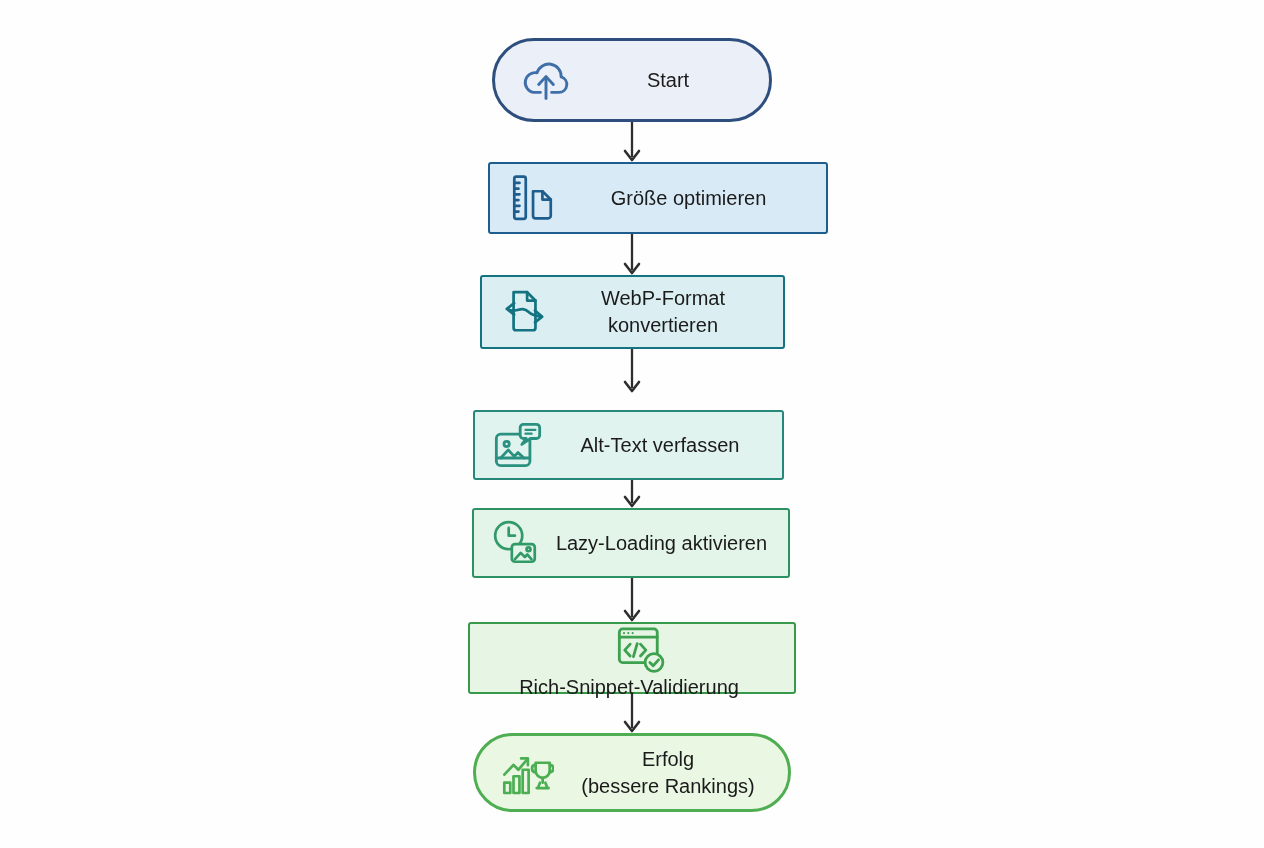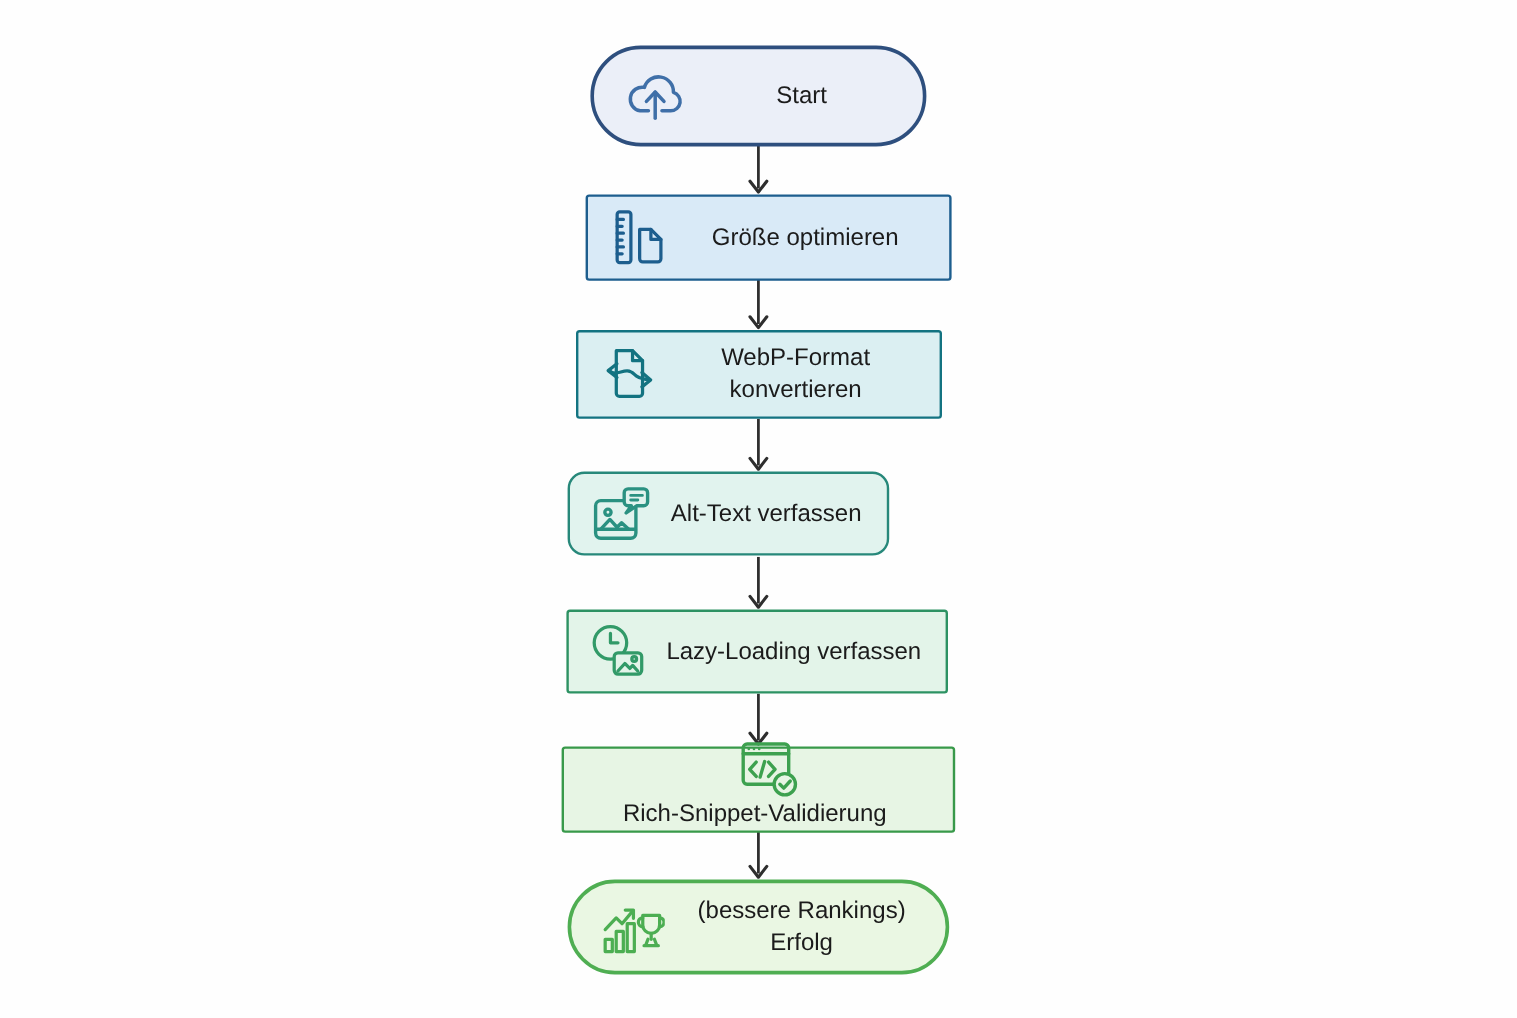--- a/index.html
+++ b/index.html
@@ -8,40 +8,39 @@
     background:#fefefe;
     font-family:"Liberation Sans", sans-serif;
   }
   .canvas{position:relative;width:1264px;height:848px;}
   .node{
     position:absolute;z-index:1;box-sizing:border-box;
     display:flex;align-items:center;
     background:var(--fill,#eee);
     border:2.5px solid var(--border,#444);
     border-radius:3px;
-    justify-content:flex-end;
   }
   .stadium{border-radius:999px;border-width:3px;}
   .icon{
     color:var(--icon,#444);
     margin-left:17px;flex:0 0 auto;display:flex;align-items:center;
   }
   .stadium .icon{margin-left:24px;}
   .labels{
     flex:1;text-align:center;
     font-size:20px;line-height:27px;color:var(--text,#1b1b1b);
     padding:0 10px 0 4px;
   }
   .labels span{display:block;}
   .labels span:empty{display:none;}
   
   .n0{left:492px;top:38px;width:280px;height:84px;}
-  .n1{left:488px;top:162px;width:305px;height:72px;}
+  .n1{left:488px;top:162px;width:340px;height:72px;}
   .n2{left:480px;top:275px;width:305px;height:74px;}
-  .n3{left:473px;top:393px;width:268px;height:70px;border-radius:14px;}
+  .n3{left:473px;top:410px;width:311px;height:70px;}
   .n4{left:472px;top:508px;width:318px;height:70px;}
   .n5{left:468px;top:622px;width:328px;height:72px;flex-direction:column;}
   .n6{left:473px;top:733px;width:318px;height:79px;}
   
   .arrow{position:absolute;left:621px;width:22px;height:46px;z-index:0;color:var(--arrow,#2e2e2e);}
   .ar0{top:118px}.ar1{top:231px}.ar2{top:349px}.ar3{top:464px}.ar4{top:578px}.ar5{top:689px}
   svg{display:block;}
 </style>
 </head>
 <body style="--arrow: #2e2e2e; --text: #1b1b1b;">
@@ -140,21 +139,21 @@
     <span class="icon">
       <svg width="50" height="50" viewBox="0 0 48 48" fill="none" stroke="currentColor" stroke-width="2.6" stroke-linecap="round" stroke-linejoin="round">
         <circle cx="17" cy="17" r="13"></circle>
         <path d="M17 9.5 V17 H23"></path>
         <rect x="20" y="25" width="22" height="17" rx="3" fill="var(--fill)"></rect>
         <circle cx="36" cy="30" r="1.9"></circle>
         <path d="M23 39.5 L28.5 33.5 L32.5 37.5 L34.8 35 L38.8 39.5"></path>
       </svg>
     </span>
     <div class="labels">
-      <span>Lazy-Loading verfassen</span>
+      <span>Lazy-Loading aktivieren</span>
 
     </div>
   </div>
 
   <div class="arrow ar4">
     <svg width="22" height="46" viewBox="0 0 22 46" fill="none" stroke="currentColor">
       <path d="M11 0 V39" stroke-width="2.3"></path>
       <path d="M4 33 L11 42 L18 33" stroke-width="2.6" stroke-linecap="round" stroke-linejoin="round"></path>
     </svg>
   </div>
@@ -197,18 +196,18 @@
         <path d="M19.5 9.5 H25.8 V15.8"></path>
         <path d="M33 13.5 H46 V21 A6.5 6.5 0 0 1 33 21 Z"></path>
         <path d="M33 15.5 C28.5 15.5 28.5 22 33 22.5"></path>
         <path d="M46 15.5 C50.5 15.5 50.5 22 46 22.5"></path>
         <path d="M39.5 27.5 V32"></path>
         <path d="M37 32 L35.3 36.5 M42 32 L43.7 36.5"></path>
         <path d="M34 37 H45"></path>
       </svg>
     </span>
     <div class="labels">
+      <span>Erfolg</span>
       <span>(bessere Rankings)</span>
-      <span>Erfolg</span>
     </div>
   </div>
 
 </div>
 
 </body></html>

